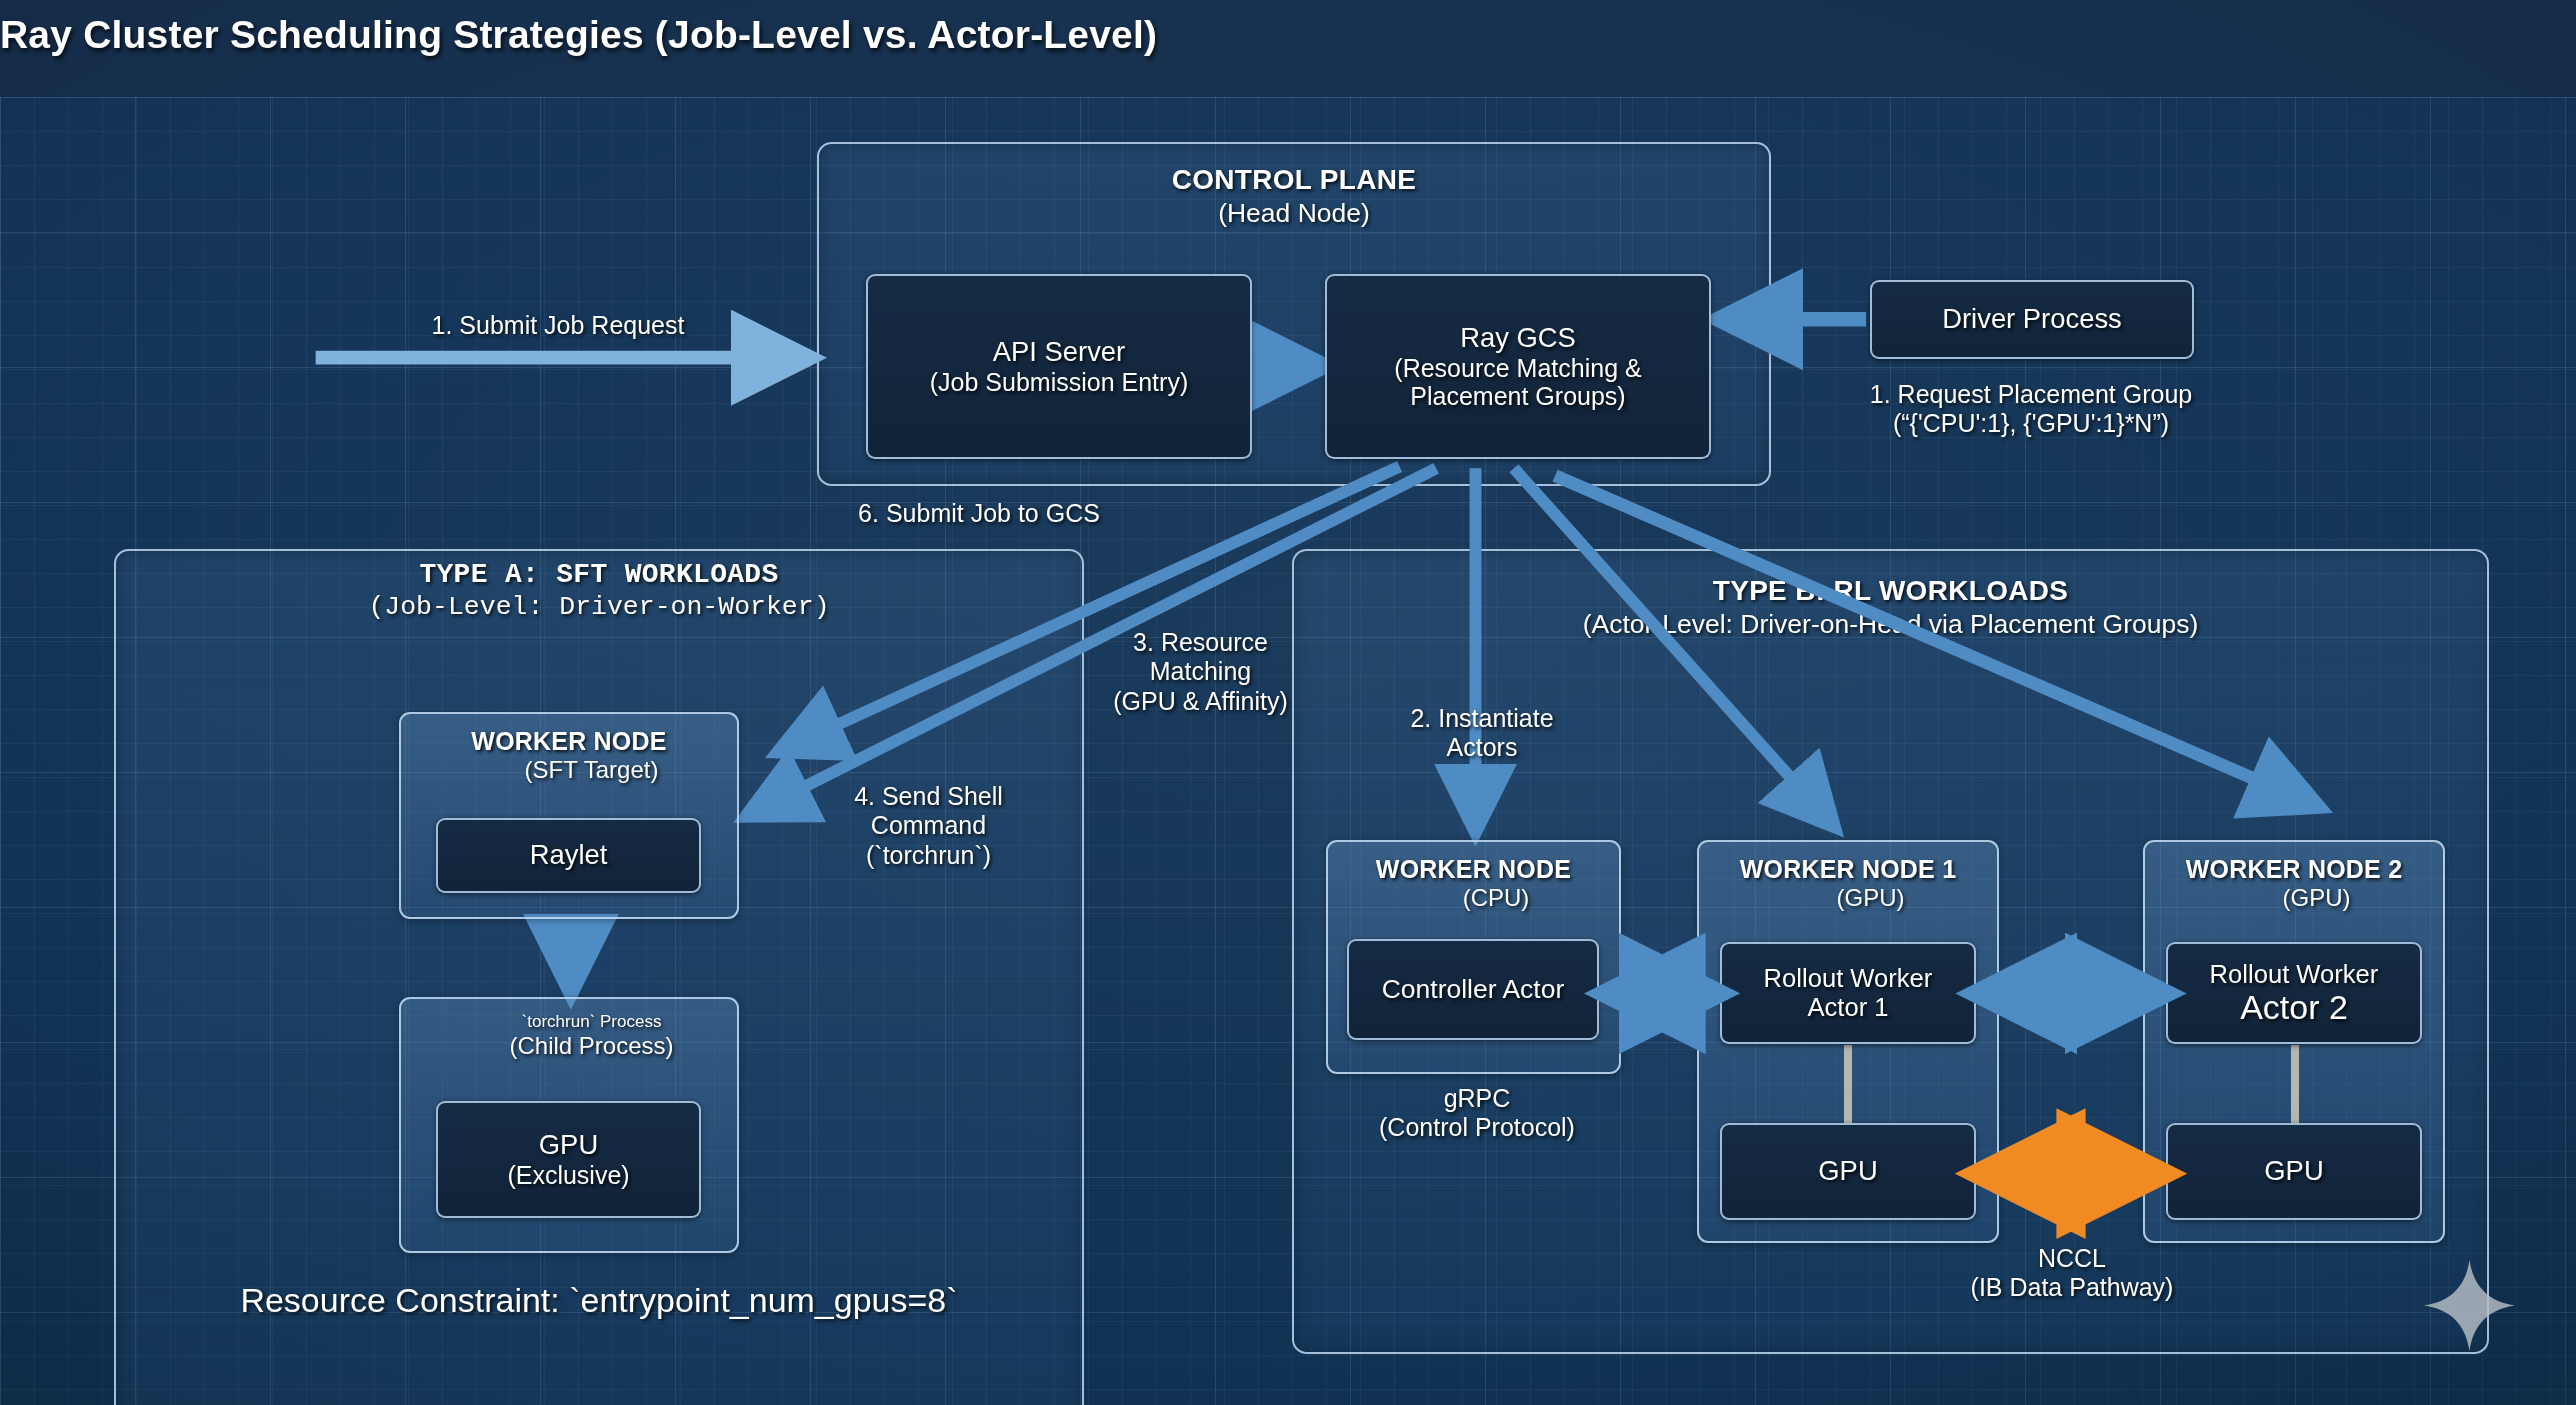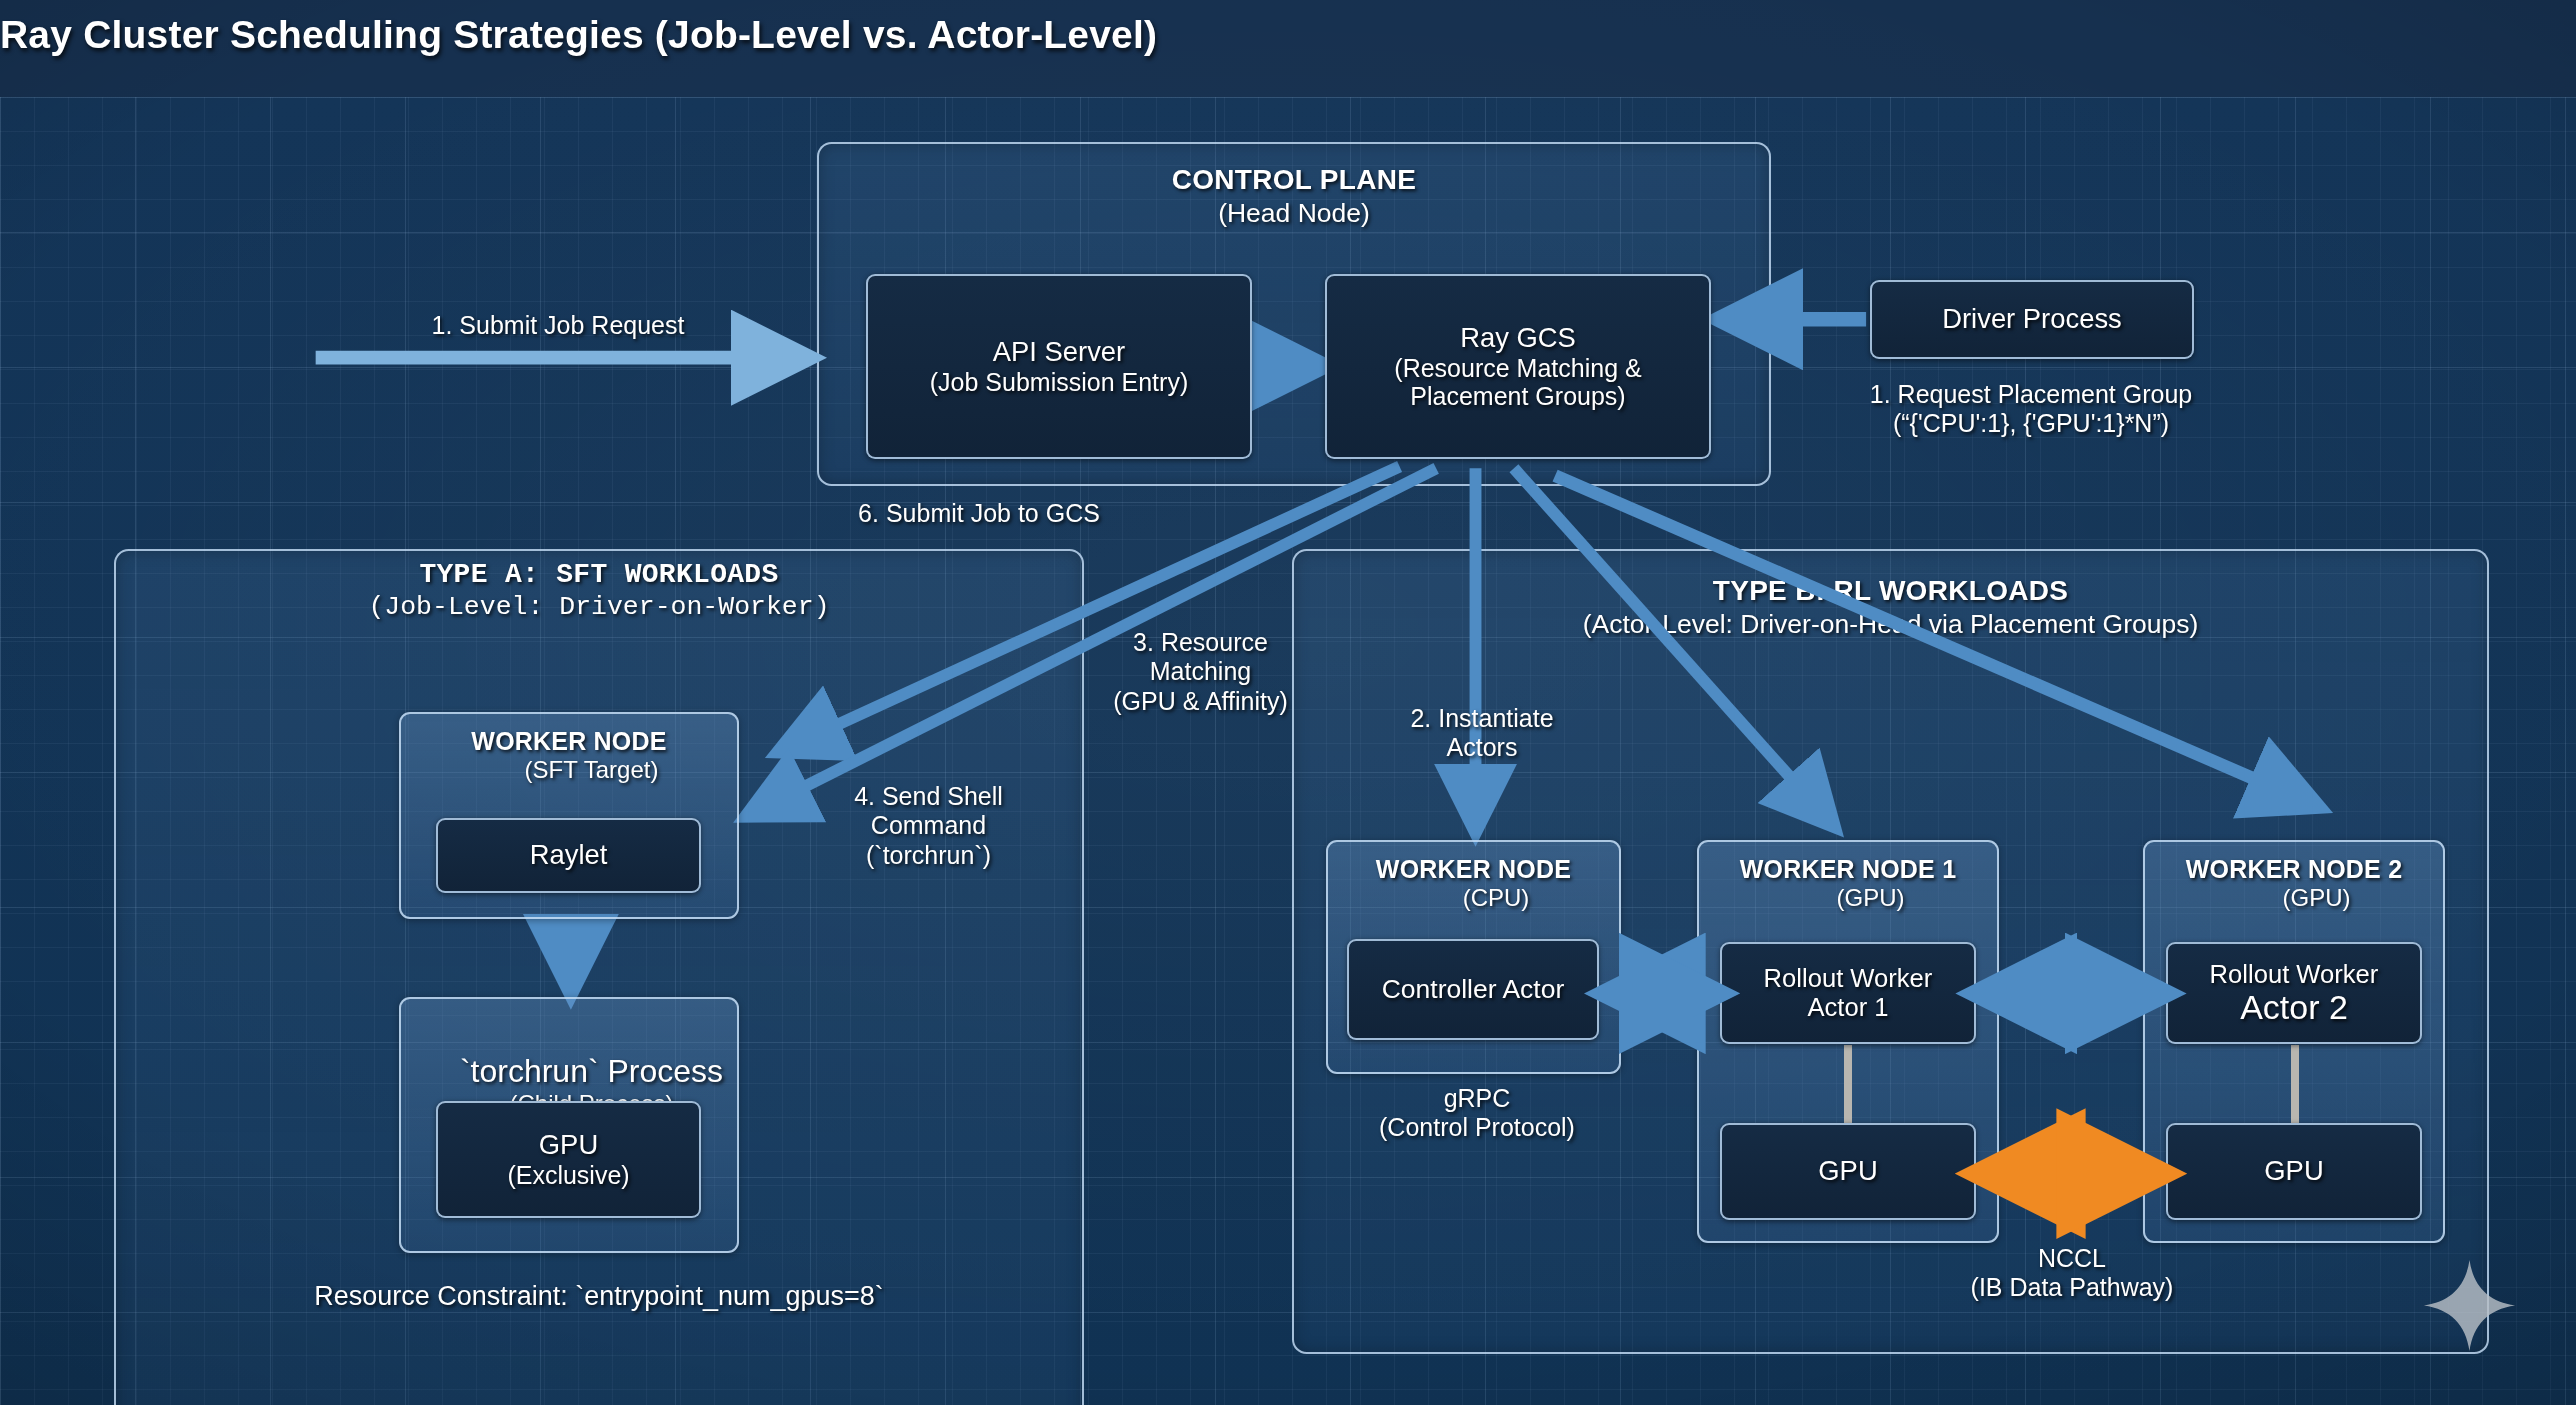--- a/index.html
+++ b/index.html
@@ -237,30 +237,30 @@
   <div class="node" style="left:399px; top:712px; width:340px; height:207px; padding-top:12.8px;">
     <div class="node-title">WORKER NODE</div>
     <div class="node-sub">(SFT Target)</div>
   </div>
 
   <div class="leaf" style="left:436px; top:818px; width:265px; height:75px;">
     <div class="leaf-l1">Raylet</div>
   </div>
 
   <div class="node" style="left:399px; top:997px; width:340px; height:256px; padding-top:12.8px;">
-    <div class="node-sub" style="font-size:32px;margin-top:41px;">`torchrun` Process</div>
+    <div class="node-sub" style="font-size:17px;">`torchrun` Process</div>
     <div class="node-sub">(Child Process)</div>
   </div>
 
   <div class="leaf" style="left:436px; top:1101px; width:265px; height:117px;">
     <div class="leaf-l1">GPU</div>
     <div class="leaf-l2">(Exclusive)</div>
   </div>
 
-  <div class="lbl" style="left:146px; top:1281px; width:906px; font-size:27px;">Resource Constraint: `entrypoint_num_gpus=8`</div>
+  <div class="lbl" style="left:146px; top:1281px; width:906px; font-size:34px;">Resource Constraint: `entrypoint_num_gpus=8`</div>
 
   <div class="panel" style="left:1292px; top:549px; width:1197px; height:805px; padding-top:24px;">
     <div class="panel-title">TYPE B: RL WORKLOADS</div>
     <div class="panel-sub">(Actor-Level: Driver-on-Head via Placement Groups)</div>
   </div>
 
   <div class="node" style="left:1326px; top:840px; width:295px; height:234px; padding-top:12.8px;">
     <div class="node-title">WORKER NODE</div>
     <div class="node-sub">(CPU)</div>
   </div>

